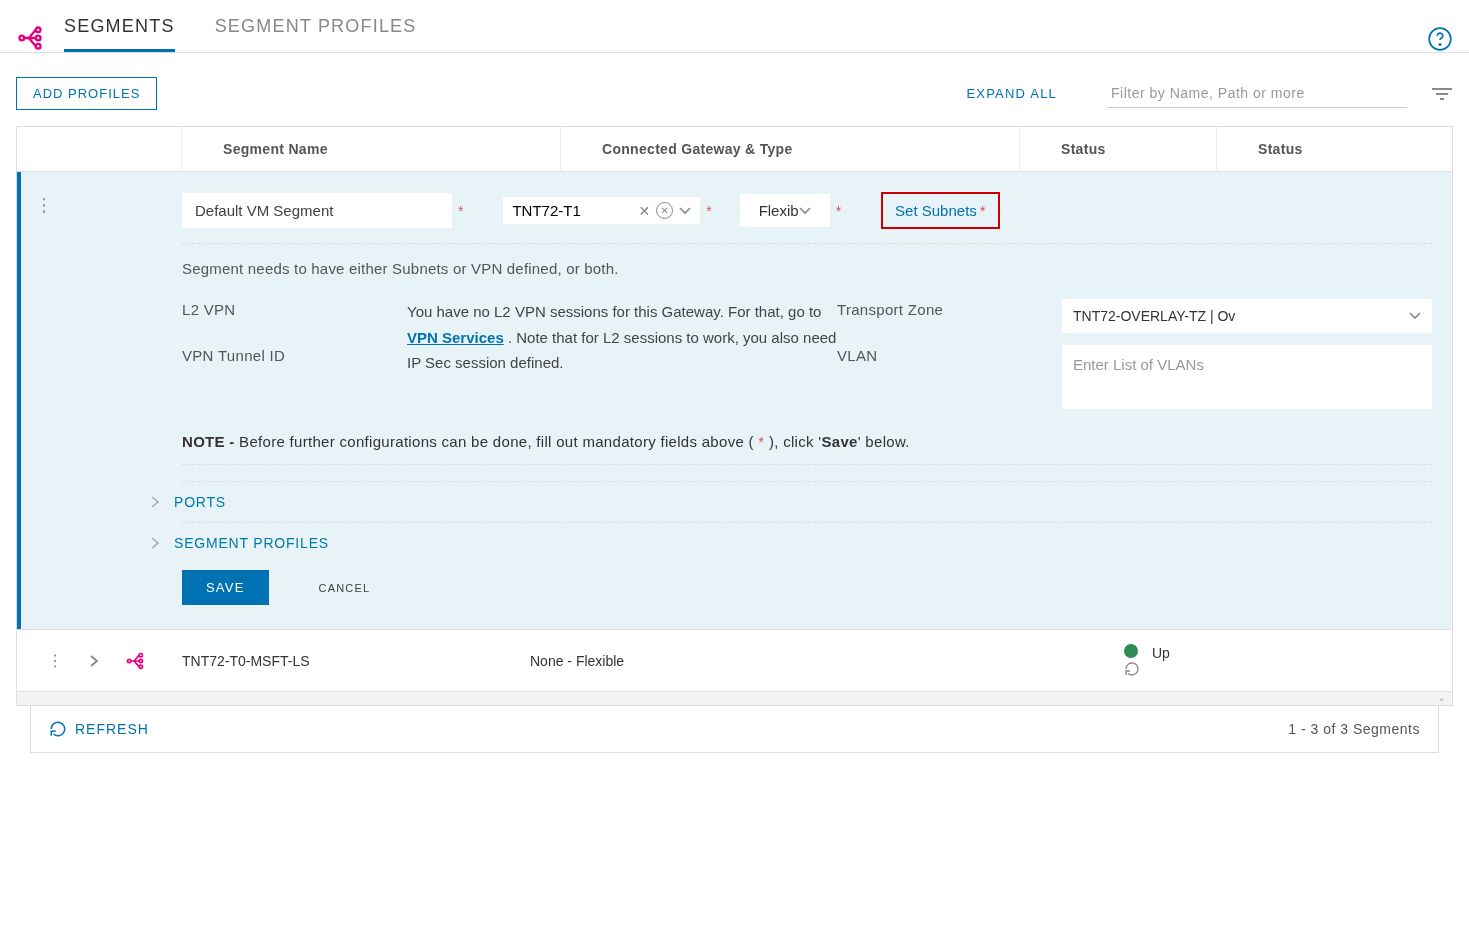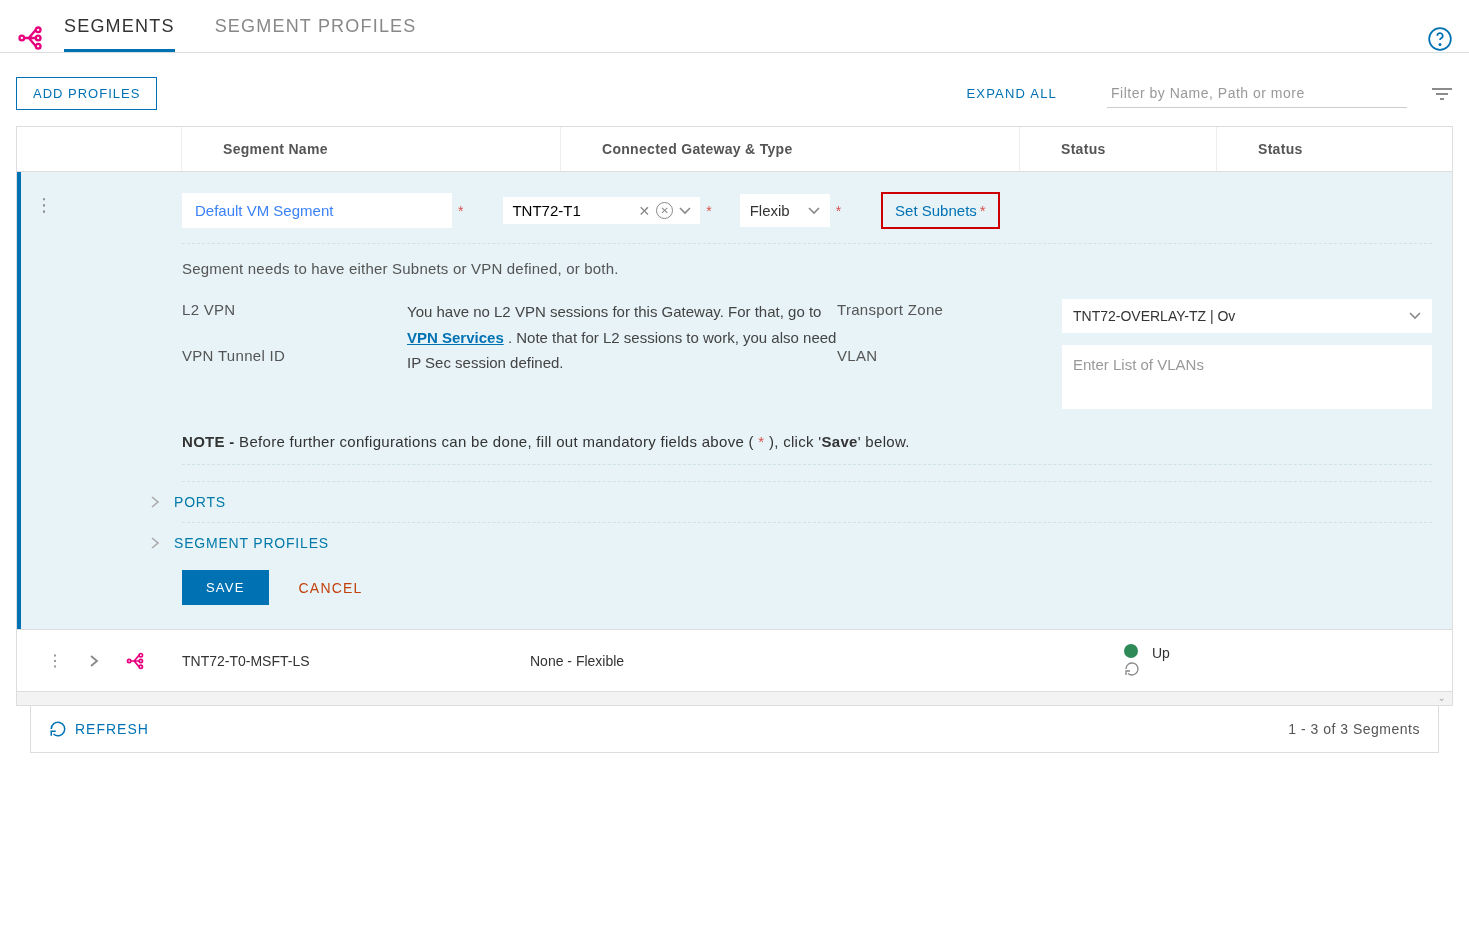--- a/index.html
+++ b/index.html
@@ -28,28 +28,28 @@
   .col-gateway { width: 428px; }
   .col-subnets { width: 166px; }
   .col-status { flex: 1; border-right: none; }
 
   .edit-row { background: #e7f3f7; padding: 20px 0 10px 0; border-left: 4px solid #0072b4; display: flex; }
   .edit-actions { width: 161px; text-align: center; padding-top: 2px; }
   .vdots { color: #888; font-size: 18px; display: inline-block; cursor: pointer; margin-left: -115px; }
   .edit-body { flex: 1; padding-right: 20px; }
 
   .field-row { display: flex; align-items: center; margin-bottom: 14px; }
-  .input-text { background: #fff; border: 1px solid #fff; padding: 8px 12px; font-size: 15px; color: #3b82f6; }
+  .input-text { background: #fff; border: 1px solid #fff; padding: 8px 12px; font-size: 15px; color: #404040; }
   .input-name { width: 270px; }
   .req { color: #d9534f; margin-left: 6px; margin-right: 40px; font-size: 14px; }
   .gateway-wrap { display: flex; align-items: center; background: #fff; border: 1px solid #fff; padding: 4px 8px; }
   .gateway-input { border: none; font-size: 15px; width: 120px; outline: none; }
   .icon-btn { color: #888; cursor: pointer; margin-left: 6px; }
   .circ-x { width: 17px; height: 17px; border: 1px solid #888; border-radius: 50%; display: inline-flex; align-items: center; justify-content: center; font-size: 10px; }
-  .type-select { display: flex; align-items: center; background: #fff; padding: 8px 10px; width: 90px; justify-content: space-between; margin-left: 28px; font-size: 15px; }
+  .type-select { display: flex; align-items: center; background: #fff; padding: 8px 10px; width: 90px; justify-content: center; margin-left: 28px; font-size: 15px; }
   .set-subnets { border: 2px solid #c00; padding: 8px 12px; color: #0072b4; font-size: 15px; cursor: pointer; margin-left: 40px; }
   .set-subnets .req-inner { color: #d9534f; margin-left: 3px; }
 
   .dashed-line { border-top: 1px dashed #cfe2e9; margin: 8px 0 16px 0; }
   .hint-text { color: #555; margin-bottom: 22px; font-size: 15px; letter-spacing: 0.2px; }
 
   .form-grid { display: grid; grid-template-columns: 225px 430px 225px 1fr; row-gap: 12px; align-items: start; }
   .form-label { color: #555; font-size: 15px; padding-top: 2px; letter-spacing: 0.3px; }
   .form-text { color: #444; font-size: 15px; line-height: 1.7; }
   .link { color: #0072b4; font-weight: 600; }
@@ -58,21 +58,21 @@
 
   .note-line { margin: 24px 0 14px 0; font-size: 15px; letter-spacing: 0.3px; }
   .note-line b { font-weight: 700; }
   .note-star { color: #d9534f; }
 
   .expander { display: flex; align-items: center; padding: 12px 0; border-top: 1px dashed #cfe2e9; color: #0079a8; font-size: 14px; letter-spacing: 0.8px; cursor: pointer; }
   .expander .chev { color: #aaa; margin-right: 14px; margin-left: -32px; }
 
   .actions-row { display: flex; gap: 30px; padding: 6px 0 14px 0; align-items: center; }
   .btn-save { background: #0072b4; color: #fff; border: none; padding: 10px 24px; font-size: 13px; letter-spacing: 1.2px; cursor: pointer; }
-  .btn-cancel { color: #c2410c; font-size: 14px; letter-spacing: 1.2px; cursor: pointer; }
+  .btn-cancel { color: #404040; font-size: 11px; letter-spacing: 1.2px; cursor: pointer; margin-left: 20px; }
 
   .data-row { display: flex; align-items: center; padding: 14px 0; border-top: 1px solid #ddd; }
   .data-row .icons { width: 165px; display: flex; align-items: center; gap: 26px; padding-left: 30px; }
   .mini-icon { color: #888; font-size: 16px; cursor: pointer; }
   .seg-icon { color: #e6007e; }
   .status-dot { width: 14px; height: 14px; border-radius: 50%; background: #2e8b57; display: inline-block; margin-right: 10px; }
   .refresh-small { color: #888; margin-left: 8px; cursor: pointer; }
 
   .scroll-hint { height: 14px; background: #f3f3f3; border-top: 1px solid #ddd; text-align: right; padding-right: 6px; color: #aaa; font-size: 10px; }
 

